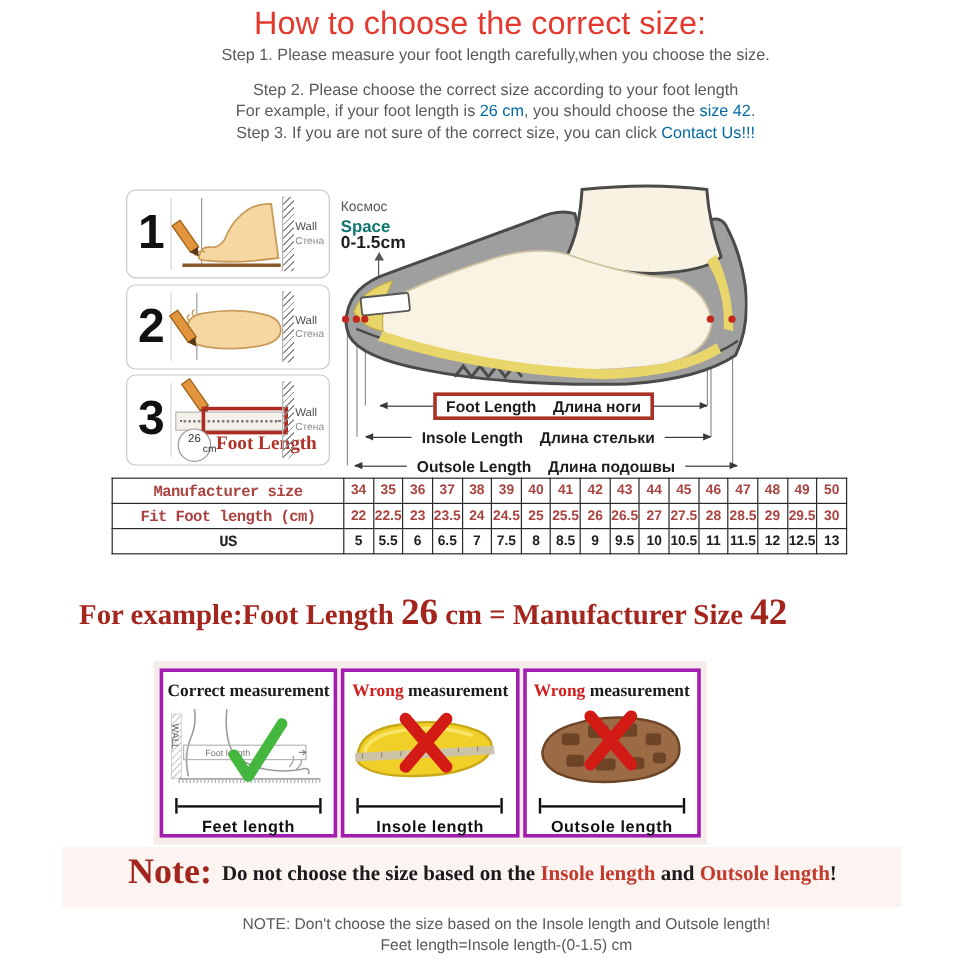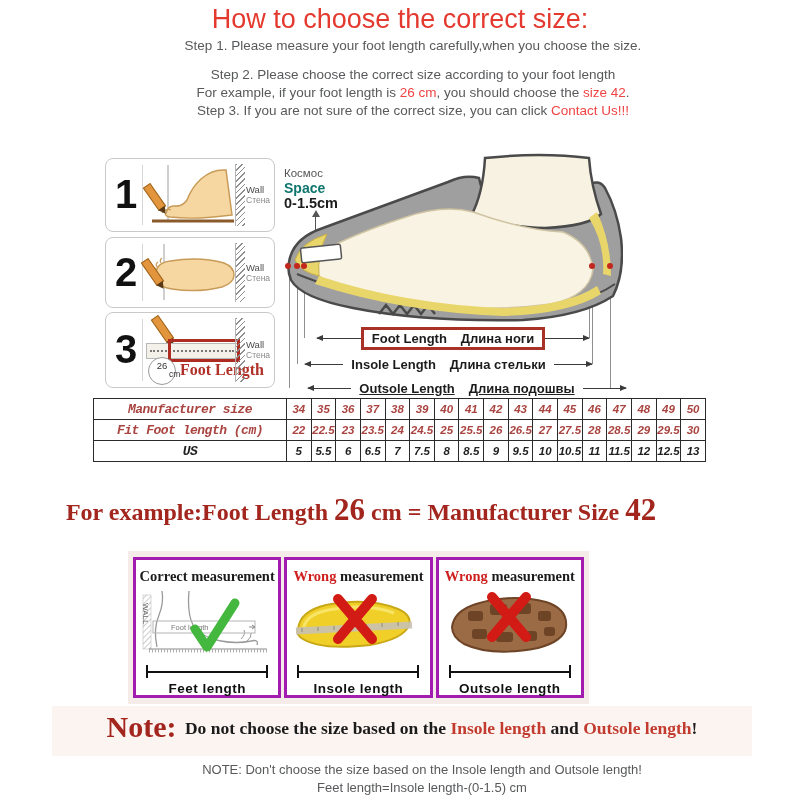--- a/index.html
+++ b/index.html
@@ -2,21 +2,21 @@
 <html><head>
 <meta charset="utf-8">
 <style>
   html,body{margin:0;padding:0;background:#fff;}
   .page{position:relative;width:800px;height:800px;background:#ffffff;overflow:hidden;
         font-family:"Liberation Sans",sans-serif;color:#222;}
   .abs{position:absolute;}
   
   .title{top:4px;left:0;width:800px;text-align:center;font-size:27px;color:#e4392e;font-weight:400;}
   .step{left:13px;width:800px;text-align:center;font-size:13.5px;color:#58595b;}
-  .red{color:#ef4444;}
+  .red{color:#0369a1;}
   
   .figure{top:150px;left:0;width:800px;height:246px;}
   .mpanel{position:absolute;left:105px;width:170px;background:#fff;border:1px solid #c9c9c9;border-radius:8px;box-sizing:border-box;}
   .mp-num{position:absolute;left:9px;top:50%;transform:translateY(-52%);font-size:40px;font-weight:bold;color:#111;font-family:"Liberation Sans",sans-serif;}
   .mp-div{position:absolute;left:36px;top:6px;bottom:6px;width:1px;background:#d5d5d5;}
   .hatch{position:absolute;right:29px;top:5px;bottom:5px;width:9px;
          background:repeating-linear-gradient(135deg,#8d8d8d 0 1px,transparent 1px 4px);border-left:1px solid #b5b5b5;}
   .wall-lbl{position:absolute;right:2px;top:50%;transform:translateY(-50%);width:26px;line-height:10px;text-align:left;}
   .wall-en{font-size:9.5px;color:#4c4c4c;display:block;}
   .wall-ru{font-size:8.5px;color:#8a8a8a;display:block;}
@@ -43,21 +43,21 @@
   
   .dimrow{position:absolute;display:flex;align-items:center;height:24px;}
   .dline{flex:1;height:0;border-top:1.5px solid #3a3a3a;position:relative;}
   .dline.l::before{content:'';position:absolute;left:-1px;top:-4px;border-right:7px solid #3a3a3a;border-top:3.5px solid transparent;border-bottom:3.5px solid transparent;}
   .dline.r::after{content:'';position:absolute;right:-1px;top:-4px;border-left:7px solid #3a3a3a;border-top:3.5px solid transparent;border-bottom:3.5px solid transparent;}
   .dlabel{padding:1px 8px;background:#fff;font-size:13px;font-weight:bold;color:#1c1c1c;white-space:nowrap;}
   .dlabel .ru-part{margin-left:14px;}
   .dlabel.boxed{border:3px solid #a93226;}
   
   .size-table{top:398px;left:93px;}
-  table{border-collapse:collapse;table-layout:fixed;width:613px;font-style:italic;}
+  table{border-collapse:collapse;table-layout:fixed;width:613px;}
   td{border:1px solid #2a2a2a;height:20px;text-align:center;font-size:11.5px;font-weight:bold;color:#1f1f1f;
      font-family:"Liberation Sans",sans-serif;overflow:hidden;padding:0;}
   td.rowlabel{width:192px;font-family:"Liberation Mono",monospace;font-size:13px;letter-spacing:-0.5px;}
   td.redcell{color:#a94440;}
   
   .example{top:492px;left:0;width:722px;text-align:center;font-family:"Liberation Serif",serif;font-weight:bold;color:#a3261e;font-size:24px;}
   .example .big{font-size:31px;}
   
   .compare{top:551px;left:128px;width:461px;height:153px;background:#f5ebe9;display:flex;gap:3px;padding:6px 5px;box-sizing:border-box;}
   .cpanel{flex:1;background:#ffffff;border:3px solid #a21caf;position:relative;text-align:center;}
@@ -173,21 +173,21 @@
     <div class="dimrow" style="left:317px;top:176px;width:272px;">
       <span class="dline l"></span>
       <span class="dlabel boxed"><span>Foot Length</span><span class="ru-part">Длина ноги</span></span>
       <span class="dline r"></span>
     </div>
     <div class="dimrow" style="left:305px;top:202px;width:287px;">
       <span class="dline l"></span>
       <span class="dlabel"><span>Insole Length</span><span class="ru-part">Длина стельки</span></span>
       <span class="dline r"></span>
     </div>
-    <div class="dimrow" style="left:308px;top:226px;width:318px;text-decoration:underline;">
+    <div class="dimrow" style="left:296px;top:226px;width:318px;">
       <span class="dline l"></span>
       <span class="dlabel"><span>Outsole Length</span><span class="ru-part">Длина подошвы</span></span>
       <span class="dline r"></span>
     </div>
   </div>
 
   <div class="abs size-table">
     <table>
       <tbody>
           <tr>

